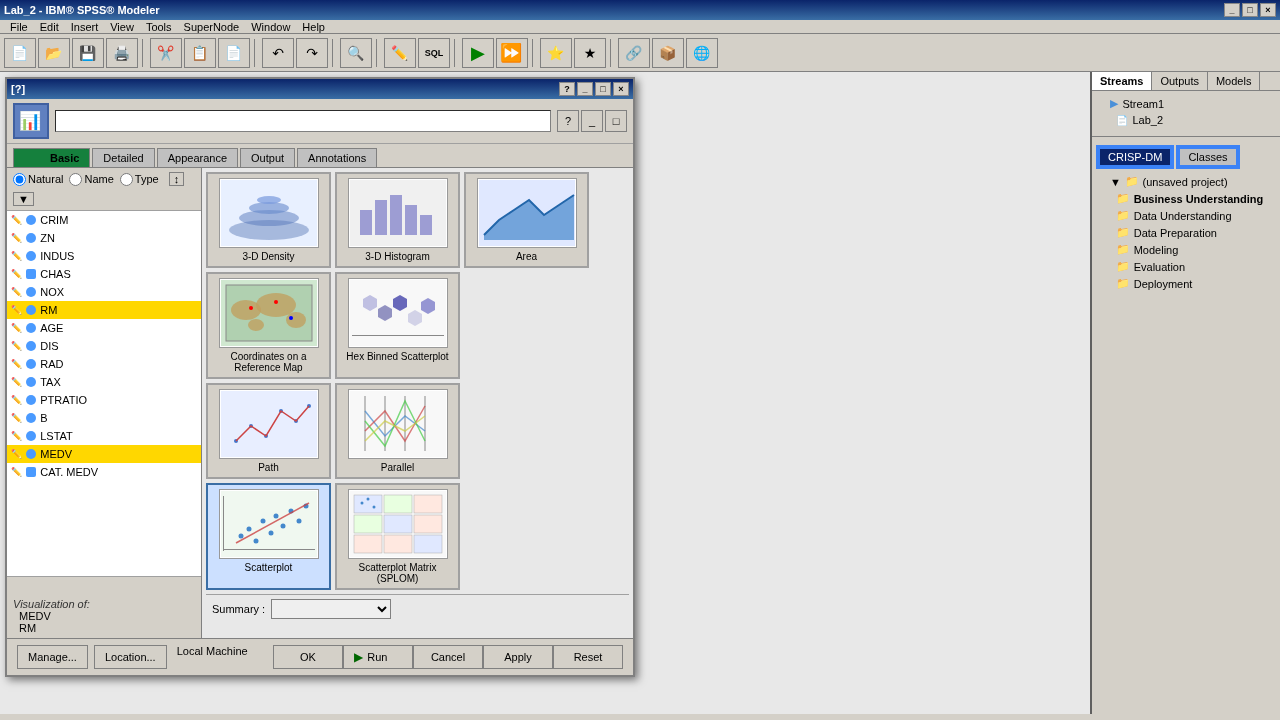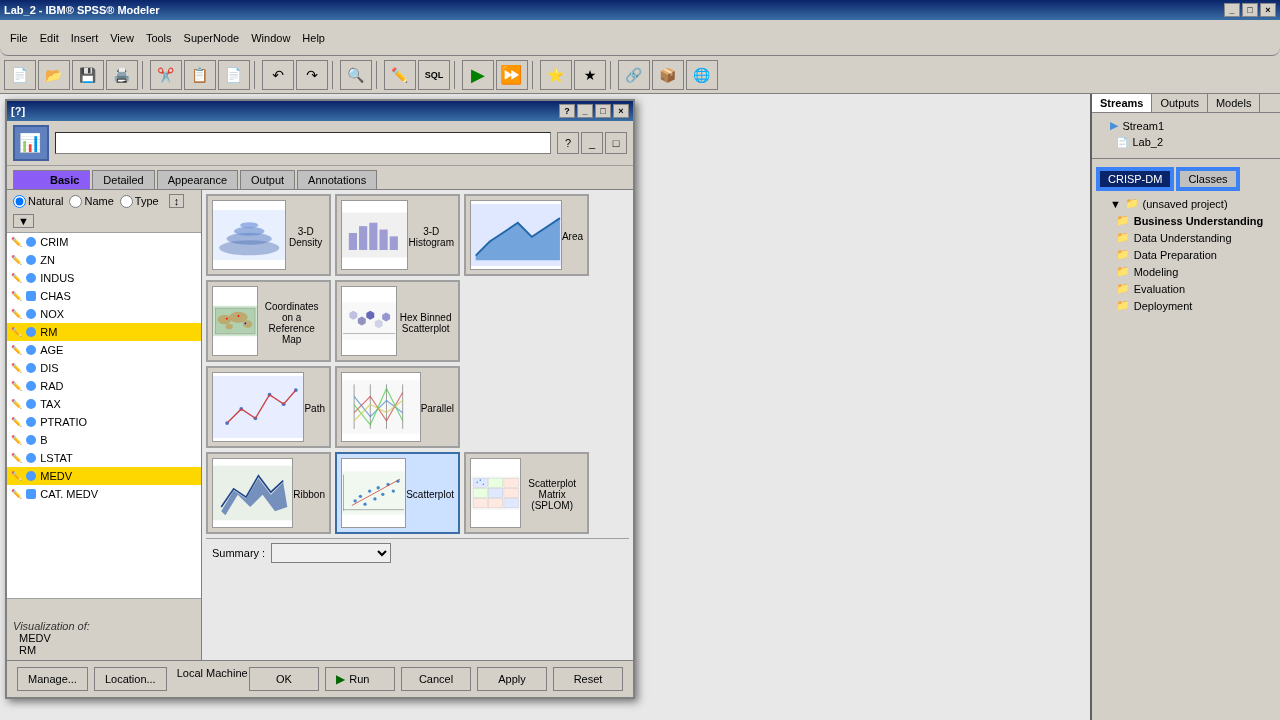--- a/index.html
+++ b/index.html
@@ -16,26 +16,25 @@
       font-size: 11px;
       font-weight: bold;
       justify-content: space-between;
     }
     .title-bar-controls { display: flex; gap: 2px; }
     .title-btn { width: 16px; height: 14px; background: #d4d0c8; border: 1px solid #888; font-size: 9px; display: flex; align-items: center; justify-content: center; cursor: pointer; color: #000; }
 
     
     .menu-bar {
       background: #d4d0c8;
-      height: 36px;
+      height: 14px;
       display: flex;
       align-items: center;
       padding: 0 4px;
       border-bottom: 1px solid #808080;
-      border-radius: 8px;
     }
     .menu-item { padding: 2px 6px; cursor: pointer; font-size: 11px; }
 
     
     .toolbar {
       background: #d4d0c8;
       height: 38px;
       display: flex;
       align-items: center;
       padding: 2px 4px;
@@ -154,21 +153,21 @@
     }
     .dialog-tab {
       padding: 3px 10px;
       cursor: pointer;
       border: 1px solid #808080;
       border-bottom: none;
       background: #c0c0c0;
       margin-right: 2px;
       font-size: 11px;
     }
-    .dialog-tab.active { background: #8b5cf6; font-weight: bold; padding-left: 36px; }
+    .dialog-tab.active { background: #15803d; font-weight: bold; padding-left: 36px; }
 
     
     .dialog-main { display: flex; height: 470px; }
 
     
     .field-panel {
       width: 195px;
       border-right: 1px solid #808080;
       display: flex;
       flex-direction: column;
@@ -215,21 +214,21 @@
       padding: 4px;
     }
     .gallery-scroll-area { }
     .gallery-row { display: flex; gap: 4px; margin-bottom: 4px; }
     .gallery-item {
       width: 125px;
       background: #d4d0c8;
       border: 2px solid #a0a0a0;
       cursor: pointer;
       display: flex;
-      flex-direction: row;
+      flex-direction: column;
       align-items: center;
       padding: 4px;
     }
     .gallery-item.selected { border-color: #0000cc; background: #cce0ff; }
     .gallery-thumb {
       width: 100px;
       height: 70px;
       background: #fff;
       border: 1px solid #999;
       display: flex;
@@ -255,21 +254,21 @@
     
     .dialog-footer {
       display: flex;
       justify-content: space-between;
       align-items: center;
       padding: 6px 10px;
       border-top: 1px solid #808080;
       background: #d4d0c8;
     }
     .footer-left { display: flex; gap: 6px; }
-    .footer-right { display: flex; gap: 6px; }
+    .footer-right { display: flex; }
     .dlg-btn {
       min-width: 70px; height: 24px;
       background: #d4d0c8;
       border: 1px solid #808080;
       font-size: 11px;
       cursor: pointer;
       padding: 0 10px;
     }
     .dlg-btn.run-btn { display: flex; align-items: center; gap: 4px; }
     .run-tri { color: #006600; font-size: 12px; }
@@ -629,31 +628,20 @@
                       <polyline points="15,40 35,20 55,50 75,15" stroke="#cc4444" stroke-width="1.5" fill="none" opacity="0.7"></polyline>
                       <polyline points="15,30 35,55 55,10 75,50" stroke="#44cc44" stroke-width="1.5" fill="none" opacity="0.7"></polyline>
                       <polyline points="15,50 35,30 55,40 75,25" stroke="#cccc44" stroke-width="1.5" fill="none" opacity="0.7"></polyline>
                     </svg>
                   </div>
                   <div class="gallery-label">Parallel</div>
                 </div>
               </div>
 
               <div class="gallery-row">
-                <div class="gallery-item">
-                  <div class="gallery-thumb">
-                    <svg class="thumb-svg" viewBox="0 0 96 66">
-                      <rect width="96" height="66" fill="#e8f0e8"></rect>
-
-                      <polygon points="10,55 25,30 40,40 55,15 70,35 85,20 90,50 75,55 60,35 45,50 30,35 15,60" fill="#4466aa" opacity="0.7"></polygon>
-                      <polyline points="10,50 25,28 40,38 55,12 70,32 85,18" stroke="#224488" stroke-width="2" fill="none"></polyline>
-                    </svg>
-                  </div>
-                  <div class="gallery-label">Ribbon</div>
-                </div>
                 <div class="gallery-item selected" style="border:2px solid #3a6ea5;">
                   <div class="gallery-thumb">
                     <svg class="thumb-svg" viewBox="0 0 96 66">
                       <rect width="96" height="66" fill="#f0f8f0"></rect>
 
                       <circle cx="20" cy="45" r="2.5" fill="#4488cc"></circle>
                       <circle cx="28" cy="38" r="2.5" fill="#4488cc"></circle>
                       <circle cx="35" cy="50" r="2.5" fill="#4488cc"></circle>
                       <circle cx="42" cy="30" r="2.5" fill="#4488cc"></circle>
                       <circle cx="50" cy="42" r="2.5" fill="#4488cc"></circle>

